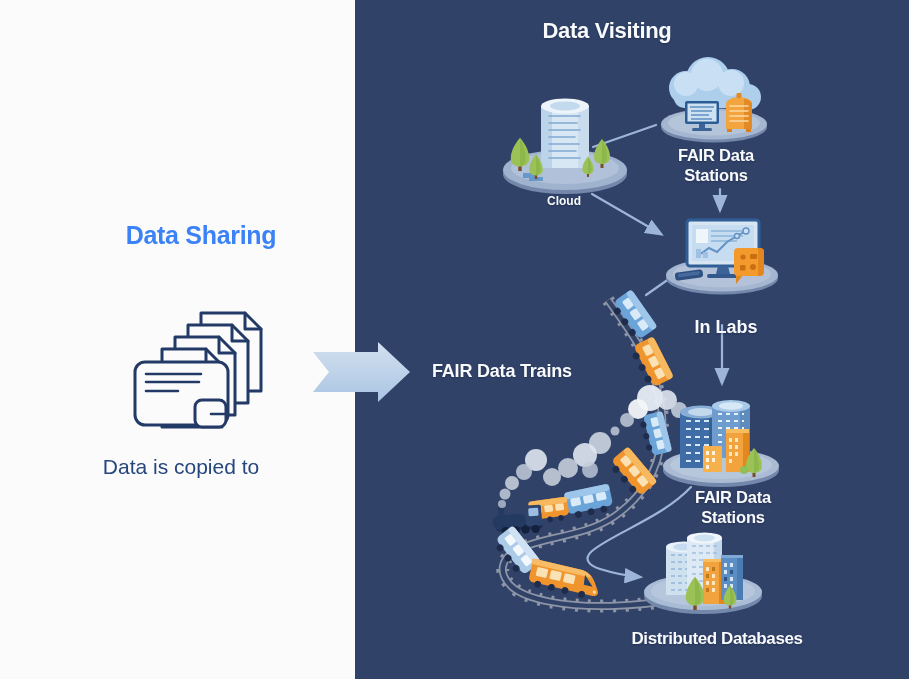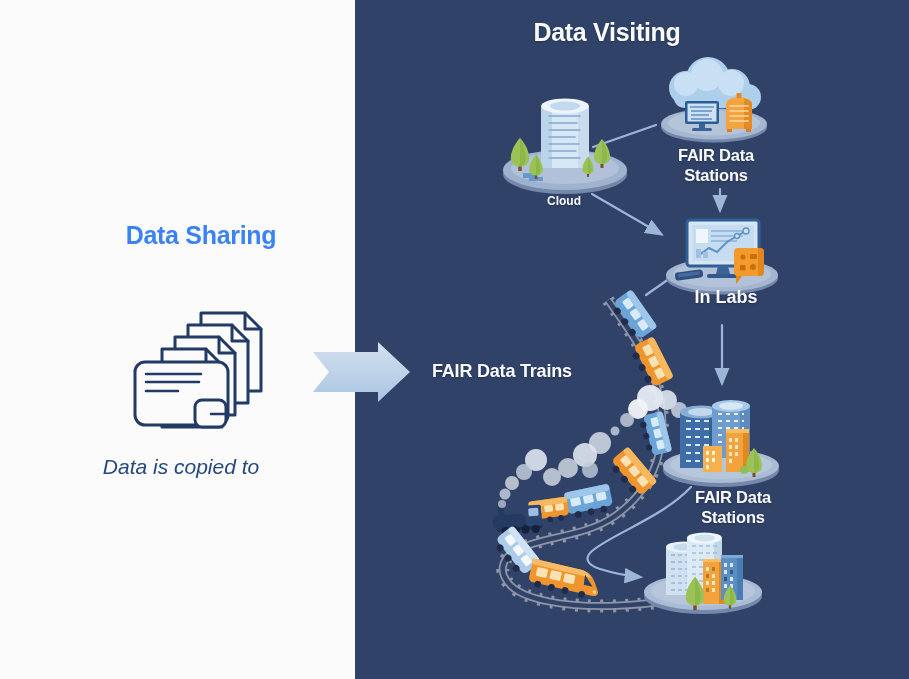--- a/index.html
+++ b/index.html
@@ -8,25 +8,25 @@
     font-family:"Liberation Sans",sans-serif;
     background:#fbfbfc;
   }
   .panel-left{position:absolute;left:0;top:0;width:355px;height:679px;background:#fbfbfc;}
   .panel-right{position:absolute;left:355px;top:0;width:554px;height:679px;background:#314269;}
   svg.art{position:absolute;left:0;top:0;width:909px;height:679px;display:block;}
   .lbl{position:absolute;transform:translateX(-50%);text-align:center;white-space:nowrap;font-weight:bold;}
   .lbl-navy{color:#3b82f6;}
   .lbl-white{color:#f8fafc;text-shadow:0 1px 2px rgba(10,20,40,.35);}
   .title-left{left:201px;top:221px;font-size:25px;letter-spacing:-0.3px;}
-  .title-right{left:607px;top:18px;font-size:25px;letter-spacing:-0.3px;}
-  .caption{left:181px;top:452px;font-size:21px;font-weight:normal;color:#26477d;line-height:30px;font-style:italic;}
+  .title-right{left:607px;top:18px;font-size:22px;letter-spacing:-0.3px;}
+  .caption{left:181px;top:452px;font-size:21px;font-weight:normal;color:#26477d;line-height:30px;}
   .lbl-cloud{left:564px;top:194px;font-size:12px;}
   .lbl-fds1{left:716px;top:146px;font-size:16.5px;line-height:19.5px;letter-spacing:-0.2px;}
-  .lbl-inlabs{left:726px;top:287px;font-size:18px;}
+  .lbl-inlabs{left:726px;top:317px;font-size:18px;}
   .lbl-fds2{left:733px;top:488px;font-size:16.5px;line-height:19.5px;letter-spacing:-0.2px;}
   .lbl-distdb{left:717px;top:629px;font-size:17px;letter-spacing:-0.4px;}
   .lbl-trains{left:432px;top:361px;transform:none;font-size:18px;letter-spacing:-0.2px;}
 </style>
 </head>
 <body>
 
 <div class="stage">
   <div class="panel-left"></div>
   <div class="panel-right"></div>
@@ -366,15 +366,16 @@
     <div>Stations</div>
   </div>
 
   <div class="lbl lbl-white lbl-inlabs">In Labs</div>
 
   <div class="lbl lbl-white lbl-fds2">
     <div>FAIR Data</div>
     <div>Stations</div>
   </div>
 
+  <div class="lbl lbl-white lbl-distdb">Distributed Databases</div>
 
   <div class="lbl lbl-white lbl-trains">FAIR Data Trains</div>
 </div>
 
 </body></html>

